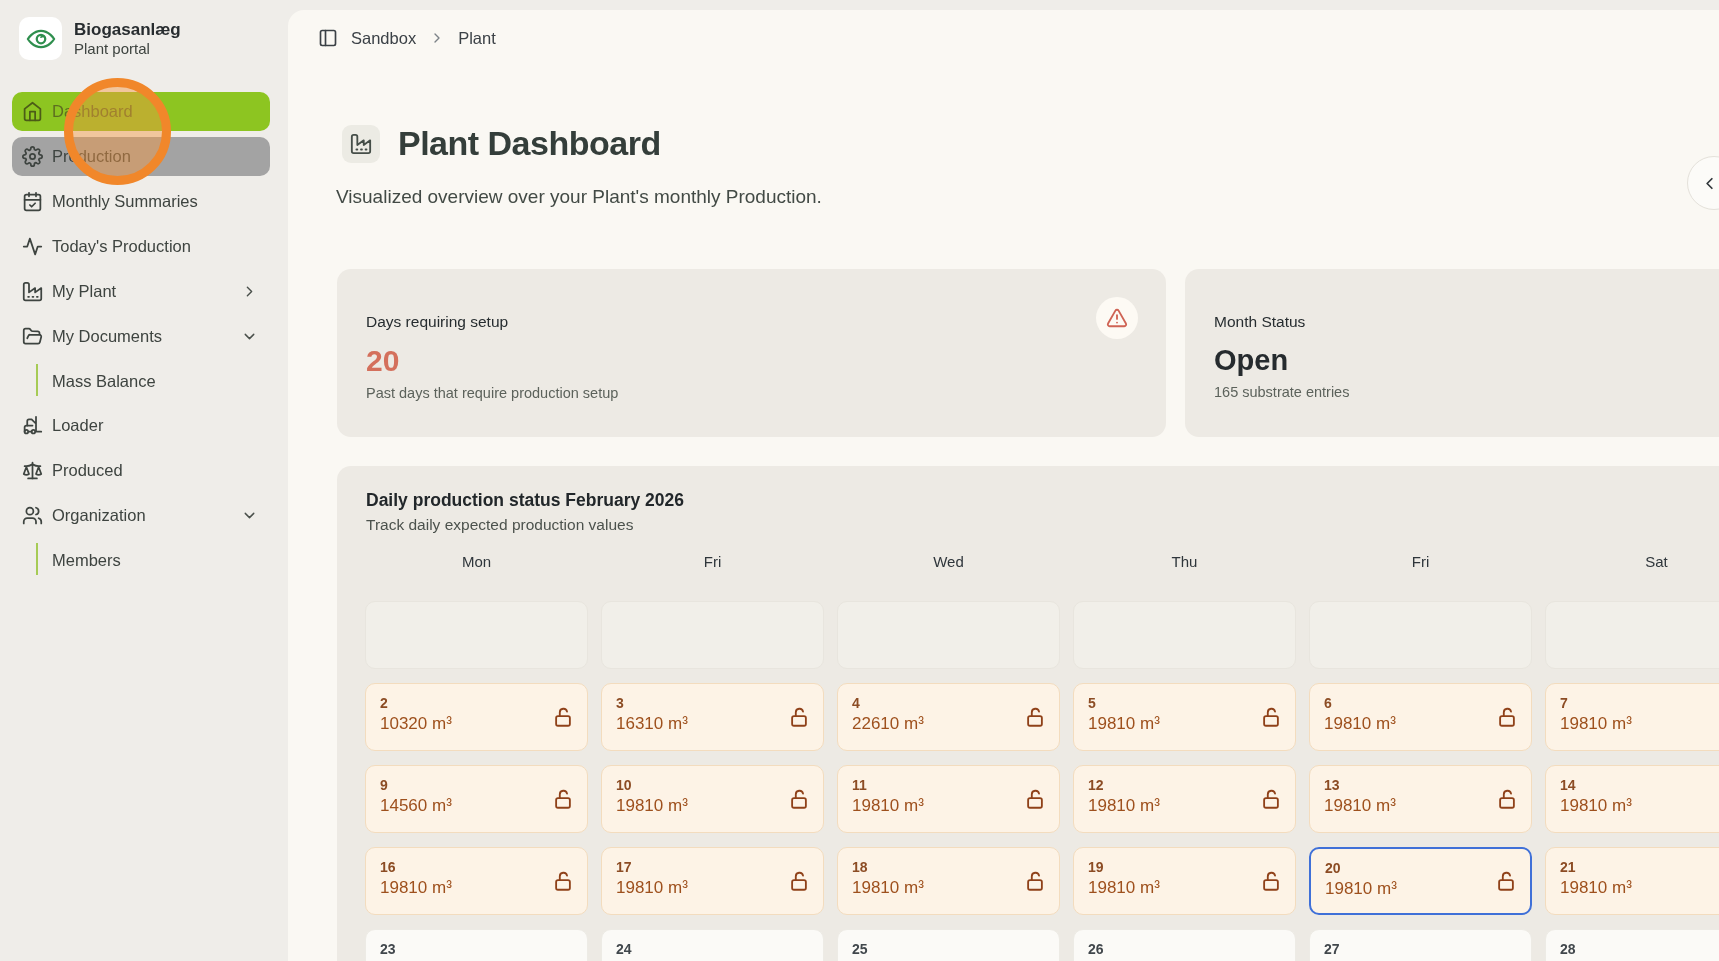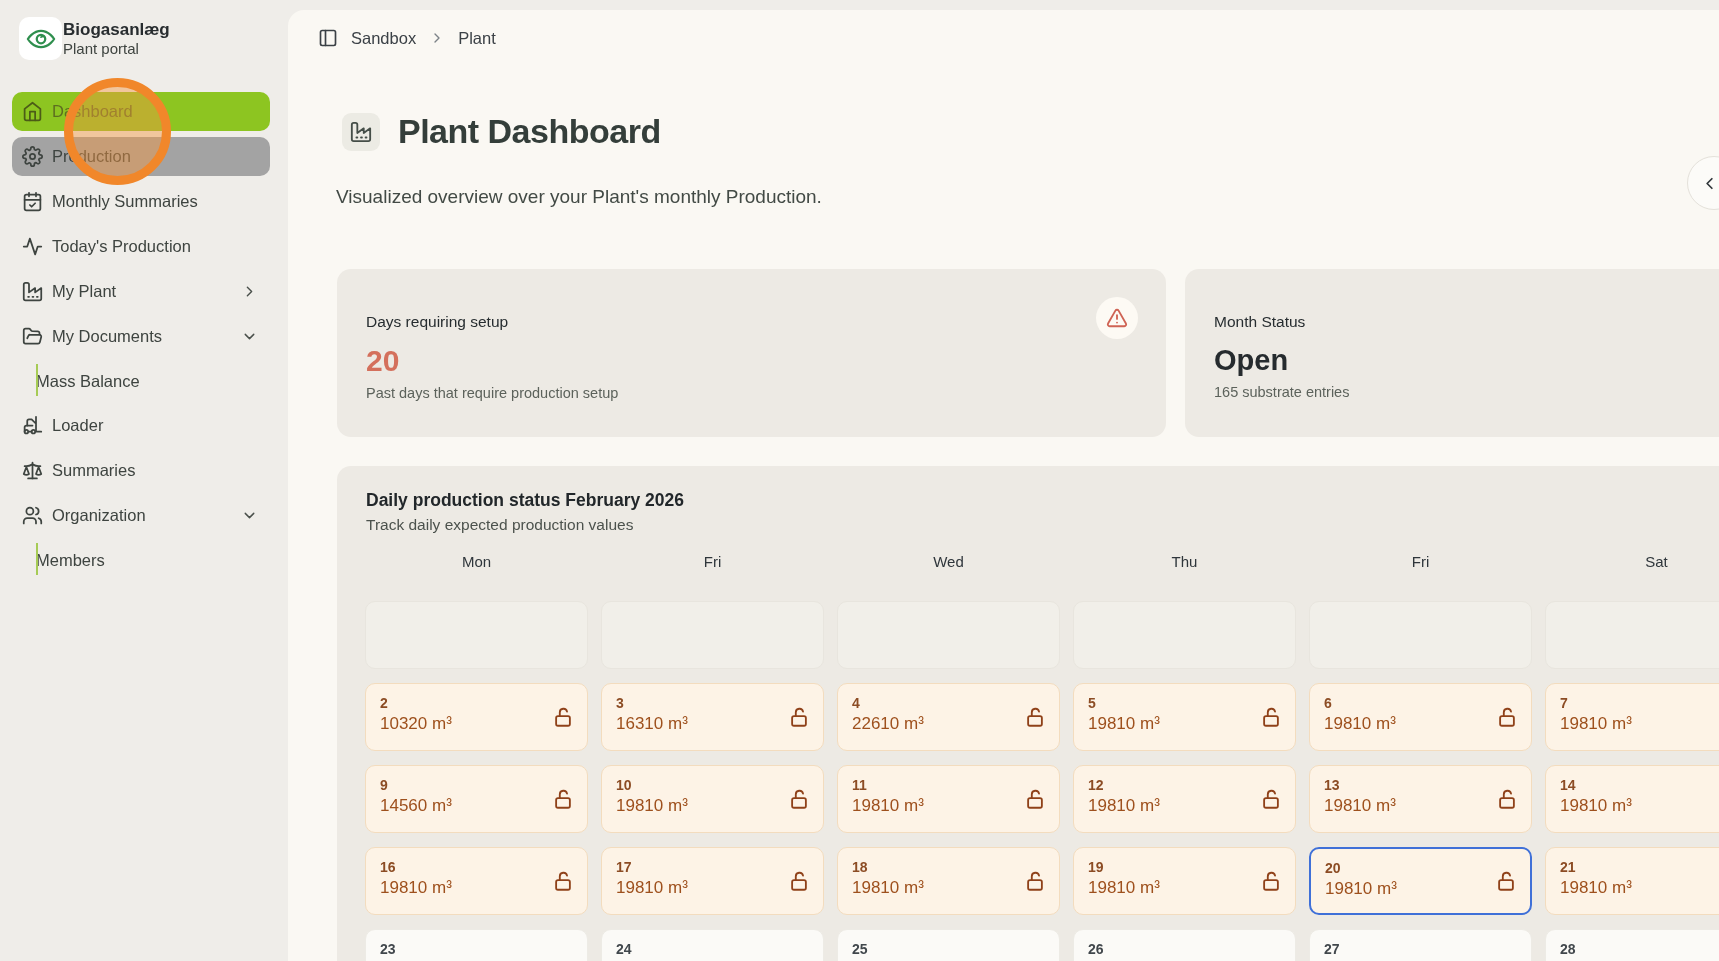--- a/index.html
+++ b/index.html
@@ -5,54 +5,54 @@
   * { margin:0; padding:0; box-sizing:border-box; }
   html,body { width:1719px; height:961px; overflow:hidden; }
   body {
     font-family:"Liberation Sans","DejaVu Sans",sans-serif;
     background:#efede9; color:#3e4440; position:relative;
   }
   svg { display:block; }
 
   
   .sidebar { position:absolute; left:0; top:0; width:285px; height:961px; background:#efede9; }
-  .brand { position:absolute; left:19px; top:17px; display:flex; align-items:center; gap:1px; }
+  .brand { position:absolute; left:19px; top:17px; display:flex; align-items:center; gap:12px; }
   .brand-logo { width:43px; height:43px; background:#ffffff; border-radius:10px;
     display:flex; align-items:center; justify-content:center; }
   .brand-name { font-size:17px; font-weight:bold; color:#272c2f; line-height:1.25; }
   .brand-sub  { font-size:15px; color:#3e4440; line-height:1.25; }
 
   .nav { position:absolute; top:92px; left:12px; width:258px; }
   .nav-item { height:39px; margin-bottom:6px; border-radius:10px;
     display:flex; align-items:center; padding:0 12px 0 10px; font-size:16.5px; color:#3e4440; cursor:pointer; }
   .nav-item .ic { width:21px; height:21px; flex:0 0 auto; color:#3e4440; }
   .nav-item .lbl { margin-left:9px; white-space:nowrap; }
   .nav-item .chev { margin-left:auto; width:17px; height:17px; color:#4a504b; }
   .nav-item.active { background:#8dc521; color:#5d6e20; }
   .nav-item.active .ic { color:#4c5c17; }
   .nav-item.soft { background:#a3a3a3; }
-  .sub-list { position:relative; margin:0 0 6px 24px; }
+  .sub-list { position:relative; margin:0 0 6px 24px; padding-left:16px; }
   .sub-list::before { content:""; position:absolute; left:0; top:2px; bottom:4px; width:2px; background:#a6cb55; }
   .sub-item { height:38px; margin-bottom:3px; display:flex; align-items:center;
     font-size:16.5px; color:#3e4440; cursor:pointer; }
 
   .click-ring { position:absolute; left:64px; top:78px; width:107px; height:107px;
     border-radius:50%; border:9px solid #f1872a; background:rgba(243,150,64,0.45); pointer-events:none; }
 
   
   .main { position:absolute; left:288px; top:10px; width:1431px; height:951px;
     background:#faf8f3; border-radius:16px 0 0 0; }
 
   .breadcrumb { position:absolute; top:0; left:30px; height:56px;
     display:flex; align-items:center; gap:13px; font-size:16.5px; color:#3b4146; }
   .breadcrumb .ic { width:20px; height:20px; color:#3b4146; }
   .crumb { cursor:pointer; }
   .crumb-sep { width:16px; height:16px; color:#7c8287; }
 
-  .page-head { position:absolute; top:102px; left:54px; display:flex; align-items:center; gap:18px; }
+  .page-head { position:absolute; top:114px; left:54px; display:flex; align-items:center; gap:18px; }
   .page-head-iconbox { width:38px; height:38px; border-radius:9px; background:#ecebe4;
     display:flex; align-items:center; justify-content:center; color:#454e48; }
   .page-title { font-size:34px; font-weight:bold; color:#343e3a; letter-spacing:-0.5px; }
   .page-sub { position:absolute; top:176px; left:48px; font-size:19px; color:#424a45; }
 
   .collapse-btn { position:absolute; top:146px; left:1399px; width:54px; height:54px; border-radius:50%;
     background:#fcfbf8; border:1px solid #e4e1da; display:flex; align-items:center; color:#31373b; cursor:pointer; }
   .collapse-btn svg { margin-left:12px; }
 
   
@@ -193,21 +193,21 @@
     <div class="nav-item">
       <span class="ic">
         <svg width="21" height="21" viewBox="0 0 24 24" fill="none" stroke="currentColor" stroke-width="2" stroke-linecap="round" stroke-linejoin="round">
             <path d="m16 16 3-8 3 8c-.87.65-1.92 1-3 1s-2.13-.35-3-1Z"></path>
             <path d="m2 16 3-8 3 8c-.87.65-1.92 1-3 1s-2.13-.35-3-1Z"></path>
             <path d="M7 21h10"></path>
             <path d="M12 3v18"></path>
             <path d="M3 7h2c2 0 5-1 7-2 2 1 5 2 7 2h2"></path>
           </svg>
       </span>
-      <span class="lbl">Summaries</span>
+      <span class="lbl">Produced</span>
     </div>
     <div class="nav-item">
       <span class="ic">
         <svg width="21" height="21" viewBox="0 0 24 24" fill="none" stroke="currentColor" stroke-width="2" stroke-linecap="round" stroke-linejoin="round">
             <path d="M16 21v-2a4 4 0 0 0-4-4H6a4 4 0 0 0-4 4v2"></path>
             <circle cx="9" cy="7" r="4"></circle>
             <path d="M22 21v-2a4 4 0 0 0-3-3.87"></path>
             <path d="M16 3.13a4 4 0 0 1 0 7.75"></path>
           </svg>
       </span>

